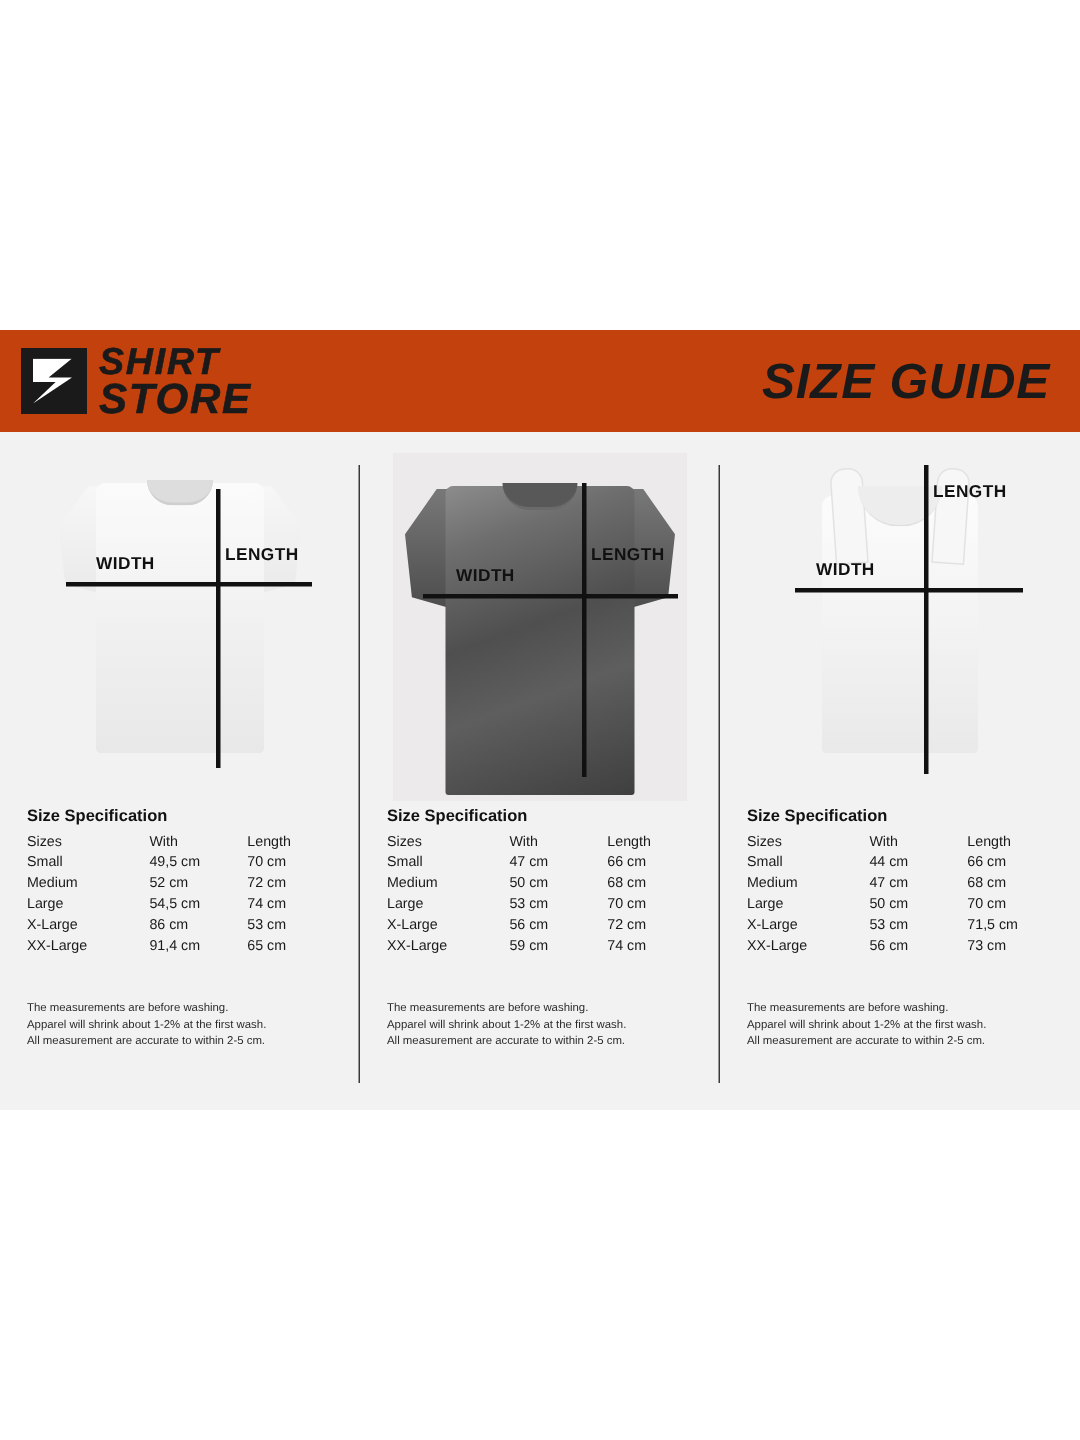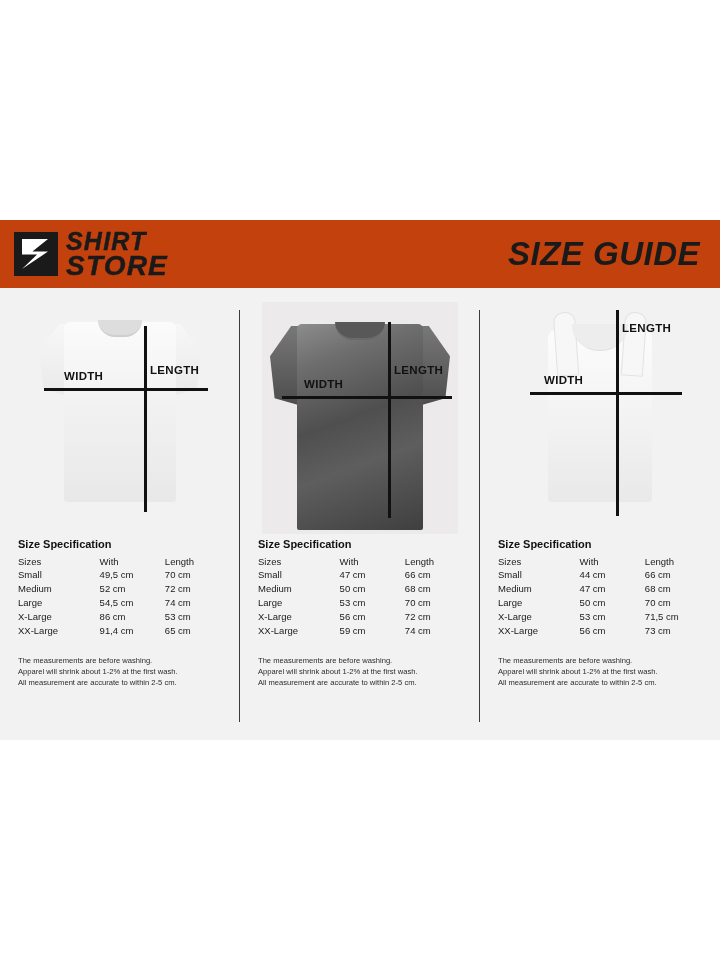--- a/index.html
+++ b/index.html
@@ -310,21 +310,21 @@
     text-align: left;
     padding: 1.4px 0;
     margin-left: 18px;
   }
   table.spec-table th:nth-child(1),
   table.spec-table td:nth-child(1) { width: 40%; }
   table.spec-table th:nth-child(2),
   table.spec-table td:nth-child(2) { width: 32%; }
 
   .notes {
-    margin: 18px 2px 0 2px;
+    margin: 29px 2px 0 2px;
     font-size: 7.6px;
     color: #2b2b2b;
     line-height: 1.45;
   }
 </style>
 </head>
 <body>
 
 <div class="page">
 

